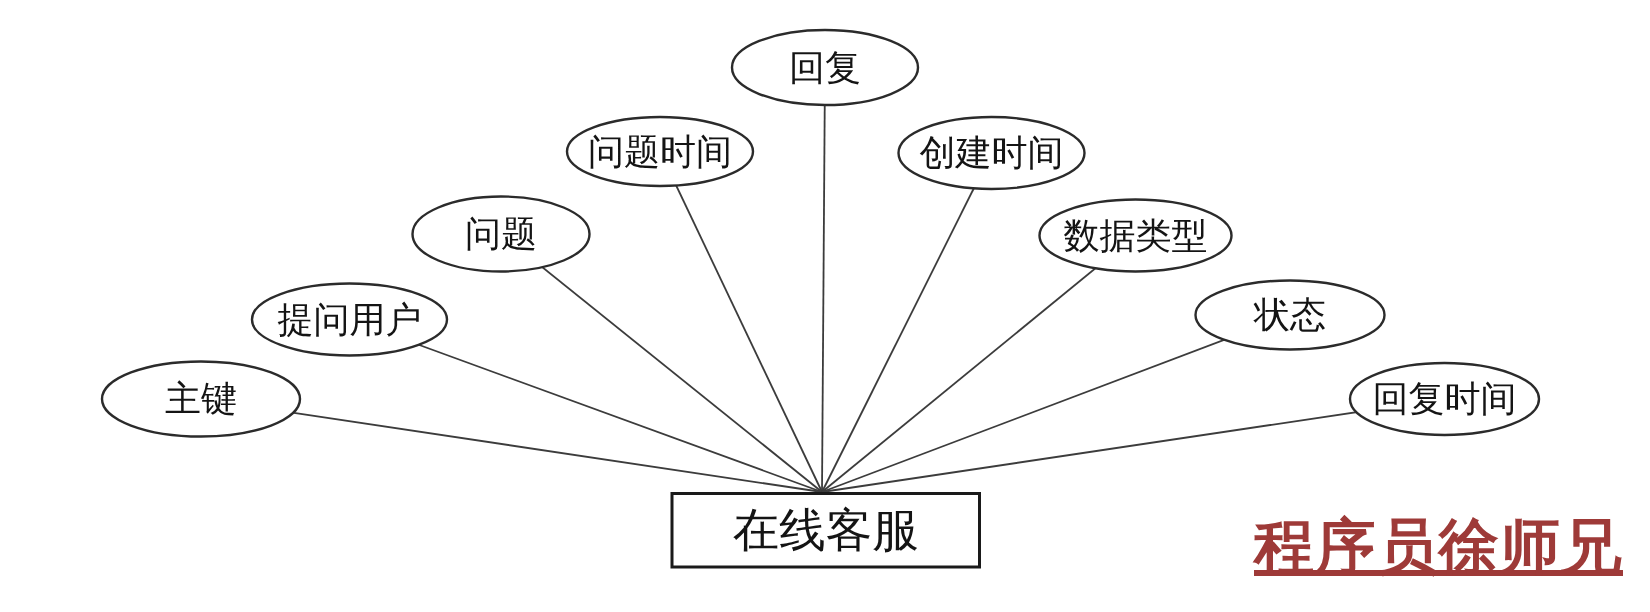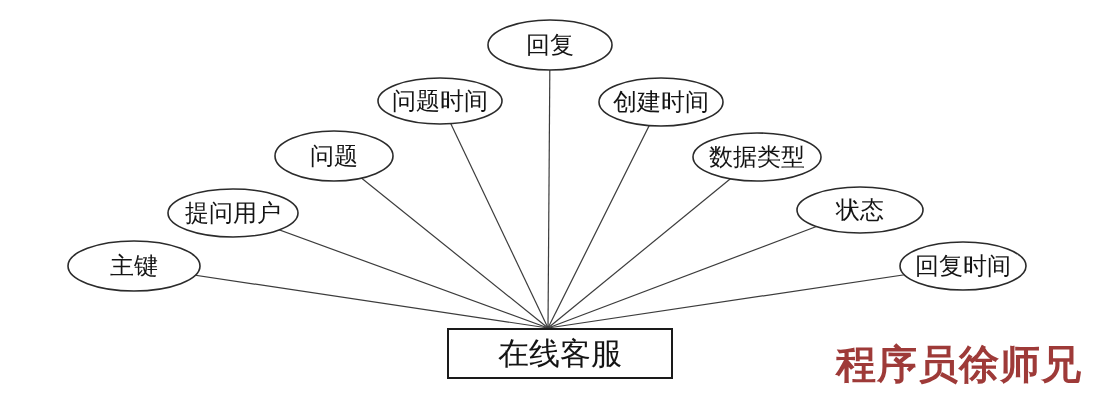--- a/index.html
+++ b/index.html
@@ -39,20 +39,21 @@
   }
   .watermark {
     position: absolute;
     left: 836px;
     top: 337px;
     font-family: "Liberation Serif", serif;
     font-weight: bold;
     font-size: 40px;
     letter-spacing: 1px;
     white-space: nowrap;
+    text-decoration: underline;
   }
 </style>
 </head>
 <body>
 
 <div class="canvas">
   <svg id="diagram-svg" width="1100" height="408" viewBox="0 0 1100 408">
       <line x1="134" y1="266" x2="548" y2="328" stroke="#3c3c3c" stroke-width="1.2"></line>
       <line x1="233" y1="213" x2="548" y2="328" stroke="#3c3c3c" stroke-width="1.2"></line>
       <line x1="334" y1="156" x2="548" y2="328" stroke="#3c3c3c" stroke-width="1.2"></line>
@@ -74,17 +75,17 @@
       <text x="550" y="53" text-anchor="middle" font-size="24" fill="#141414">回复</text>
       <ellipse cx="661" cy="102" rx="62" ry="24" fill="#ffffff" stroke="#2b2b2b" stroke-width="1.6"></ellipse>
       <text x="661" y="110" text-anchor="middle" font-size="24" fill="#141414">创建时间</text>
       <ellipse cx="757" cy="157" rx="64" ry="24" fill="#ffffff" stroke="#2b2b2b" stroke-width="1.6"></ellipse>
       <text x="757" y="165" text-anchor="middle" font-size="24" fill="#141414">数据类型</text>
       <ellipse cx="860" cy="210" rx="63" ry="23" fill="#ffffff" stroke="#2b2b2b" stroke-width="1.6"></ellipse>
       <text x="860" y="218" text-anchor="middle" font-size="24" fill="#141414">状态</text>
       <ellipse cx="963" cy="266" rx="63" ry="24" fill="#ffffff" stroke="#2b2b2b" stroke-width="1.6"></ellipse>
       <text x="963" y="274" text-anchor="middle" font-size="24" fill="#141414">回复时间</text>
     </svg>
-  <div class="entity" id="entity-box" style="left: 447px; top: 328px; width: 226px; height: 51px;">
+  <div class="entity" id="entity-box" style="left: 447px; top: 328px; width: 207px; height: 51px;">
     <span>在线客服</span>
   </div>
   <div class="watermark" id="watermark" style="color: rgb(158, 58, 56);">程序员徐师兄</div>
 </div>
 
 </body></html>

